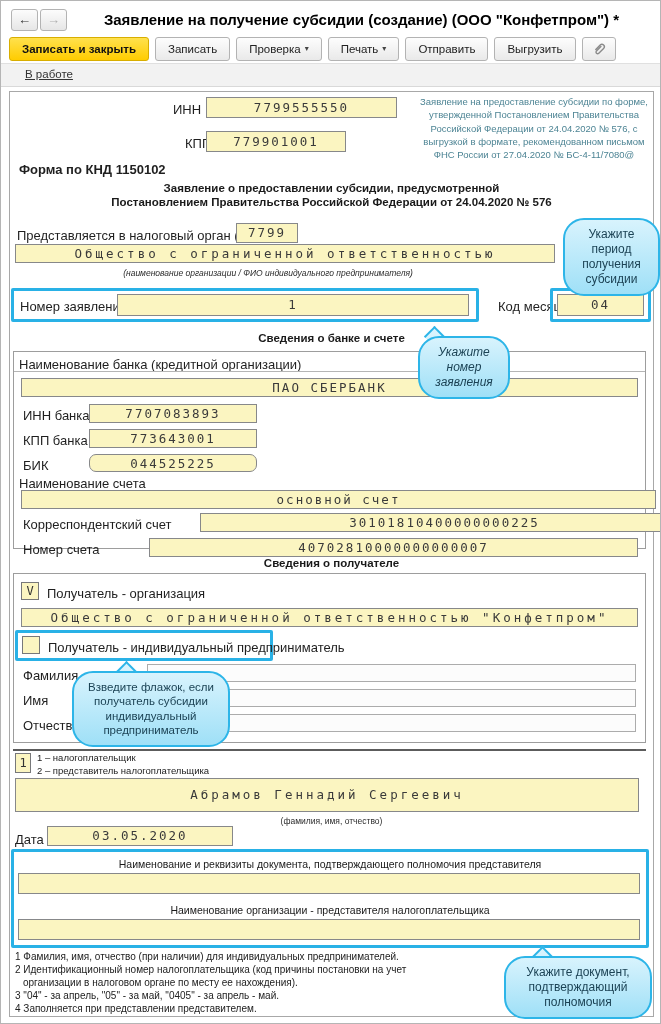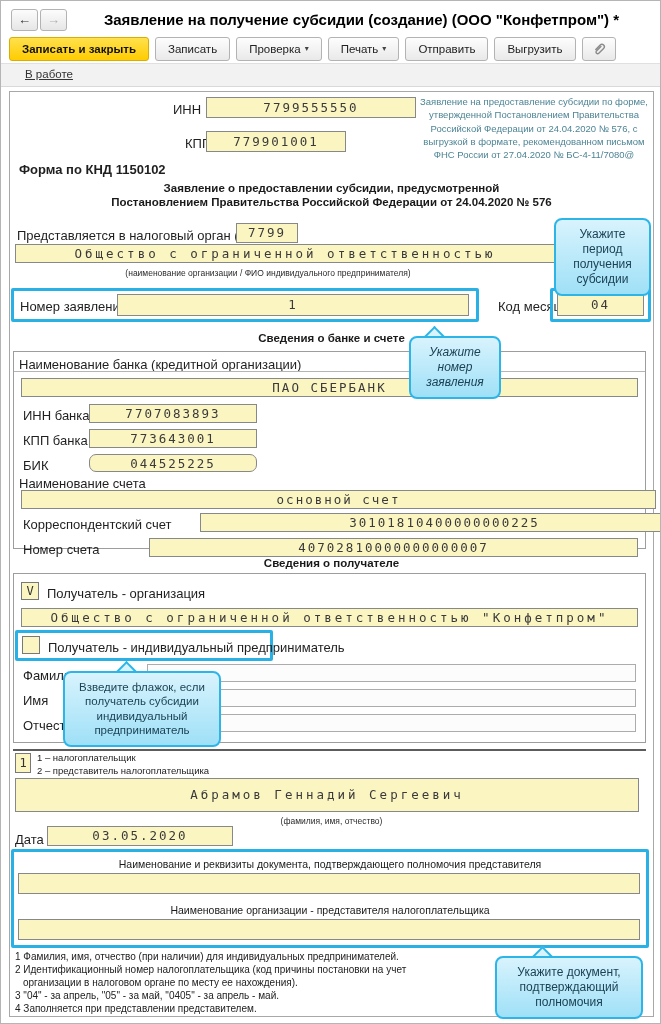--- a/index.html
+++ b/index.html
@@ -52,22 +52,22 @@
   }
   .bluebox { border:3px solid #29b1e6; border-radius:2px; background:transparent; pointer-events:none; }
   .hint { font-size:9.5px; color:#4d8494; line-height:1.4; text-align:center; }
   .sechead { font-size:11.5px; font-weight:bold; text-align:center; }
   .foot { font-size:10px; color:#222; line-height:1.3; }
   .foot p { text-indent:-8px; padding-left:8px; }
 
   
   .callout {
     background:linear-gradient(#d8f3fd,#9fe0f7); border:2px solid #2db5e8;
-    border-radius:8px; color:#1c4355; font-size:12px; line-height:1.25;
-    text-align:center; padding:7px 8px; z-index:30;
+    border-radius:21px; color:#1c4355; font-size:12px; line-height:1.25;
+    text-align:center; padding:7px 8px; z-index:30;margin-left:9px;
   }
   .tail { position:absolute; width:15px; height:15px; transform:rotate(45deg); z-index:29; }
   .tail-up   { background:#d8f3fd; border-left:2px solid #2db5e8; border-top:2px solid #2db5e8; }
   .tail-down { background:#9fe0f7; border-right:2px solid #2db5e8; border-bottom:2px solid #2db5e8; }
 
   .title { font-size:15px; font-weight:bold; color:#000; }
   .divider { border-top:2px solid #5c5c5c; }
 </style>
 </head>
 <body>
@@ -107,36 +107,36 @@
     </span>
   </div>
 
   <div class="abs statusbar">
     <span class="link abs" style="left:12px; top:4px;margin-left:12px;">В работе</span>
   </div>
 
   <div class="abs formpaper"></div>
 
   <div class="abs lbl" style="left:172px; top:101px;">ИНН</div>
-  <div class="abs field" style="left:205px; top:96px; width:210px; height:21px; line-height:19px;">7799555550</div>
+  <div class="abs field" style="left:205px; top:96px; width:191px; height:21px; line-height:19px;">7799555550</div>
   <div class="abs lbl" style="left:172px; top:135px;margin-left:12px;">КПП</div>
   <div class="abs field" style="left:205px; top:130px; width:140px; height:21px; line-height:19px;">779901001</div>
 
   <div class="abs hint" style="left:414px; top:94px; width:238px;">Заявление на предоставление субсидии по форме, утвержденной Постановлением Правительства Российской Федерации от 24.04.2020 № 576, с выгрузкой в формате, рекомендованном письмом ФНС России от 27.04.2020 № БС-4-11/7080@</div>
 
   <div class="abs lbl bold" style="left:18px; top:161px;">Форма по КНД 1150102</div>
 
   <div class="abs sechead" style="left:8px; top:181px; width:645px;">Заявление о предоставлении субсидии, предусмотренной</div>
   <div class="abs sechead" style="left:8px; top:195px; width:645px;">Постановлением Правительства Российской Федерации от 24.04.2020 № 576</div>
 
   <div class="abs lbl" style="left:16px; top:227px;">Представляется в налоговый орган (код)</div>
   <div class="abs field" style="left:235px; top:222px; width:62px; height:20px; line-height:18px;">7799</div>
 
   <div class="abs field" style="left:14px; top:243px; width:540px; height:19px; line-height:17px; letter-spacing:3px;">Общество с ограниченной ответственностью "Конфетпром"</div>
-  <div class="abs cap center" style="left:8px; top:267px; width:518px;">(наименование организации / ФИО индивидуального предпринимателя)</div>
+  <div class="abs cap center" style="left:8px; top:267px; width:518px;font-style:italic;">(наименование организации / ФИО индивидуального предпринимателя)</div>
 
   <div class="abs bluebox" style="left:10px; top:287px; width:468px; height:34px;"></div>
   <div class="abs lbl" style="left:19px; top:298px;">Номер заявления</div>
   <div class="abs field" style="left:116px; top:293px; width:352px; height:22px; line-height:20px;">1</div>
   <div class="abs lbl" style="left:497px; top:298px;">Код месяца</div>
   <div class="abs bluebox" style="left:549px; top:287px; width:101px; height:34px;"></div>
   <div class="abs field" style="left:556px; top:293px; width:87px; height:22px; line-height:20px;">04</div>
 
   <div class="abs callout" style="left:553px; top:217px; width:97px;">Укажите период получения субсидии</div>
   <div class="abs tail tail-down" style="left:606px; top:270px;"></div>

